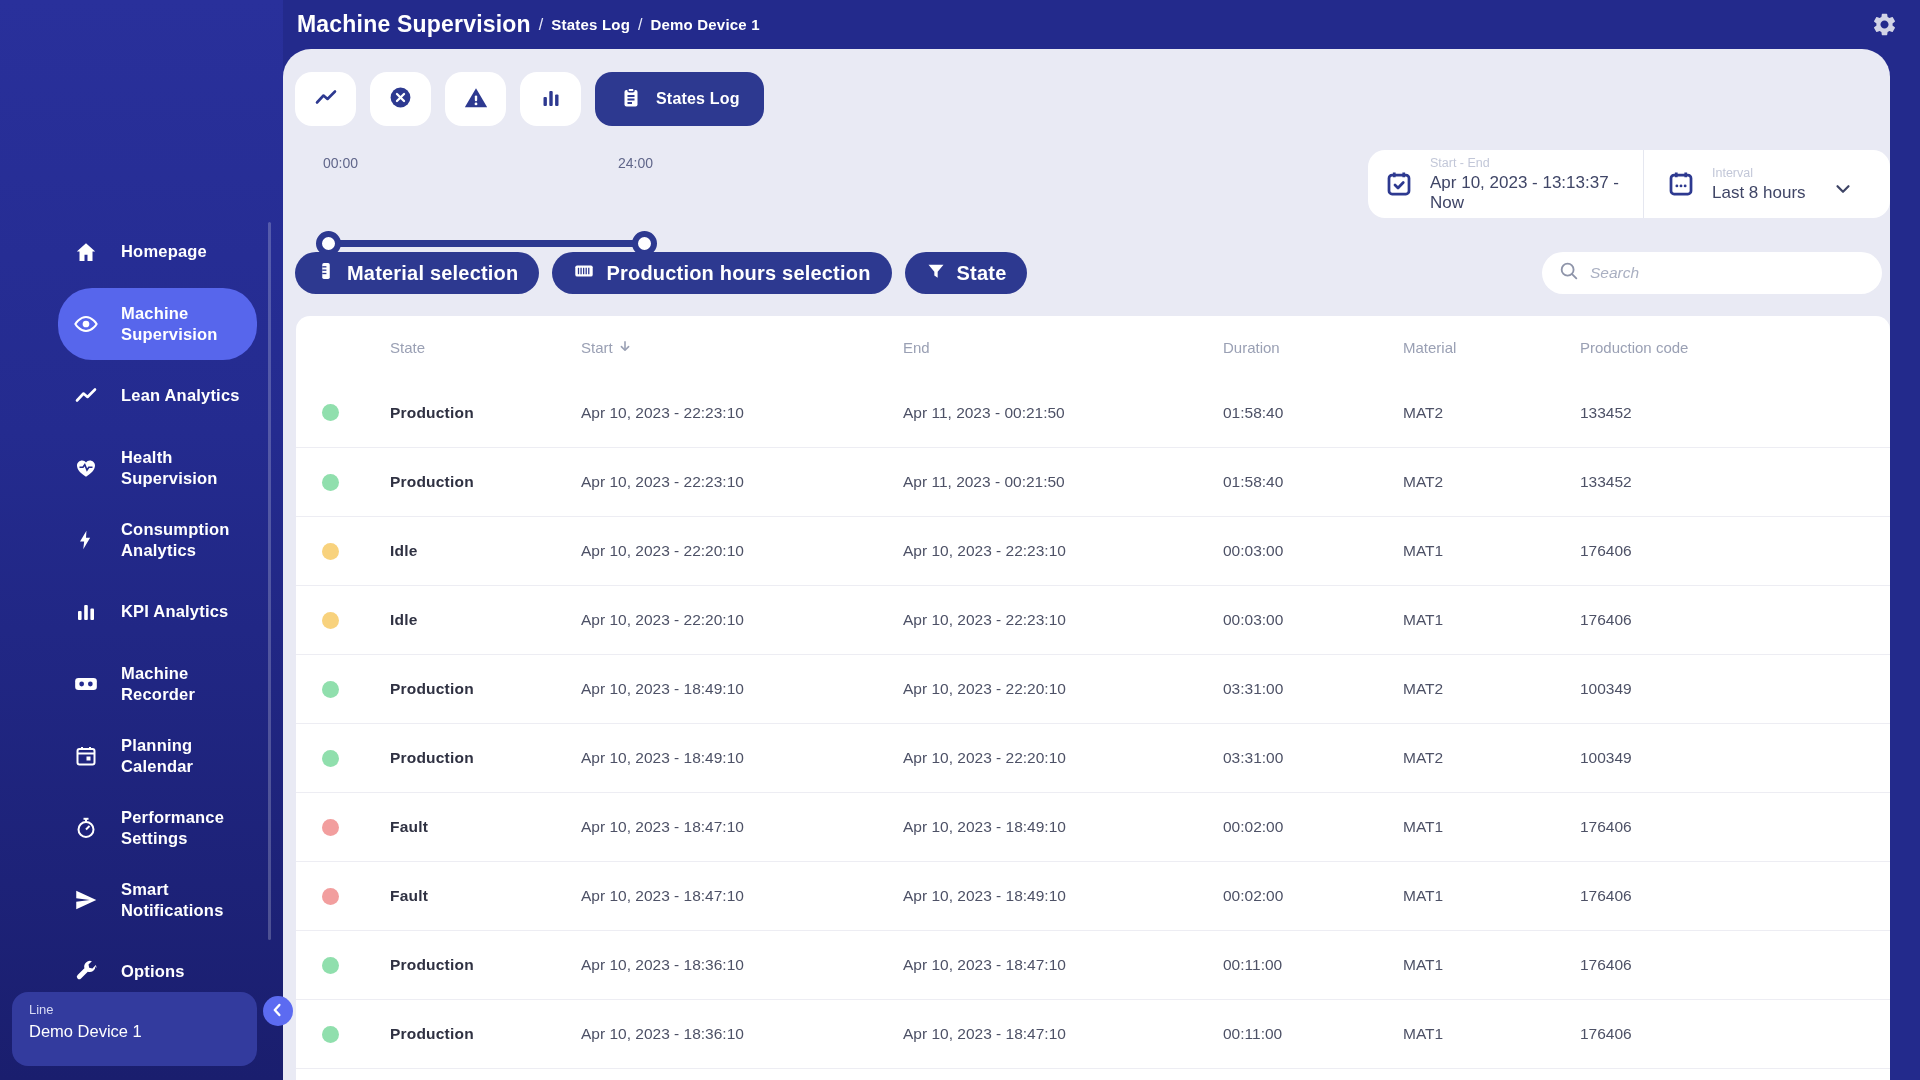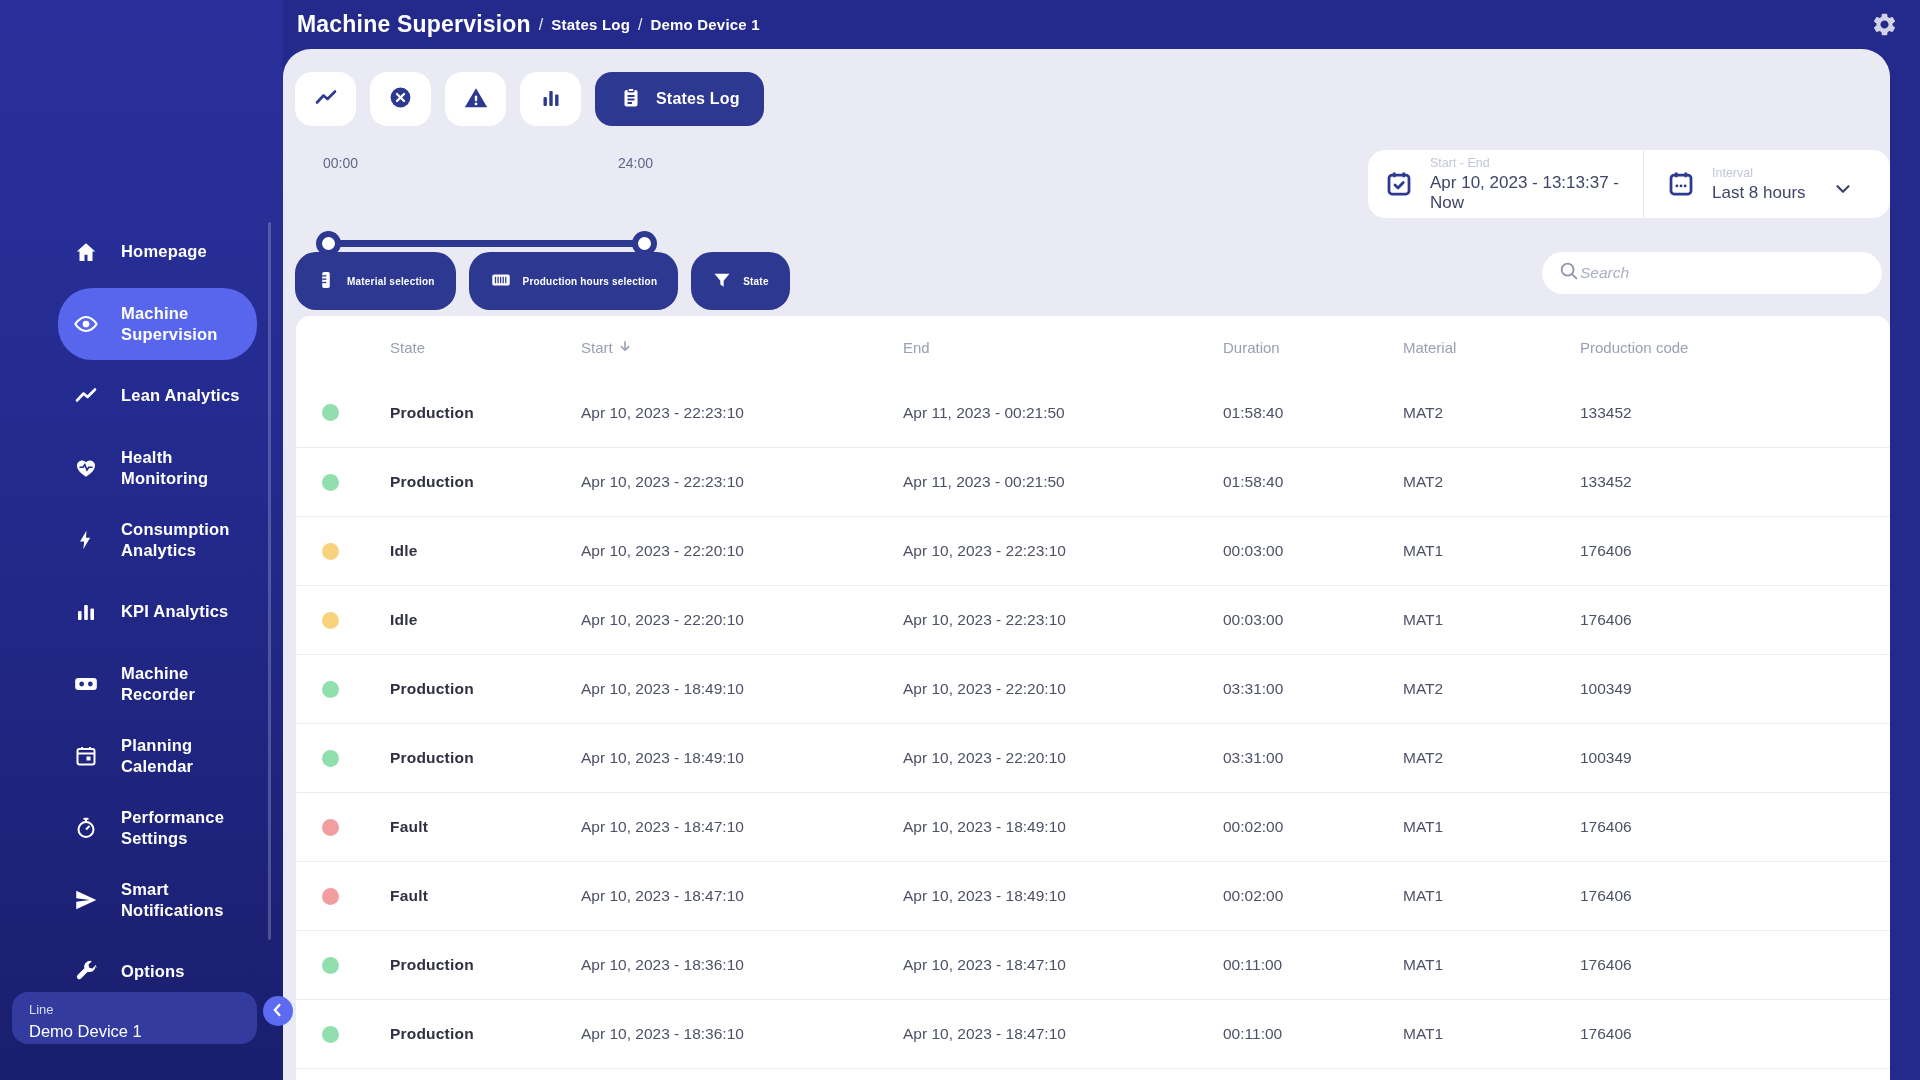--- a/index.html
+++ b/index.html
@@ -26,21 +26,21 @@
   .nav { position:absolute; top:216px; left:0; width:100%; display:flex; flex-direction:column;padding-left:40px; }
   .nav-item {
     height:72px; display:flex; align-items:center; padding-left:15px;
     margin:0 26px 0 18px; border-radius:34px; cursor:pointer;
   }
   .nav-item.active { background:#5766ec; }
   .nav-icon { width:26px; height:26px; flex:0 0 26px; margin-right:22px; display:flex; align-items:center; justify-content:center; }
   .nav-label { font-size:16.5px; font-weight:700; line-height:1.28; white-space:pre-line; letter-spacing:.2px; }
   .side-scrollbar { position:absolute; right:12px; top:222px; width:3px; height:718px; border-radius:2px; background:rgba(255,255,255,.22); }
   .device-card {
-    position:absolute; left:12px; top:992px; width:245px; height:52px; border-radius:16px;
+    position:absolute; left:12px; top:992px; width:245px; height:74px; border-radius:16px;
     background:#333b9e; padding:10px 17px; cursor:pointer;
   }
   .device-label { font-size:13px; color:#d7daf4; font-weight:400; }
   .device-value { font-size:16.5px; color:#fff; margin-top:5px; }
   .collapse-btn {
     position:absolute; left:263px; top:996px; width:30px; height:30px; border-radius:50%;
     background:#5c6bf1; display:flex; align-items:center; justify-content:center;
     z-index:5; cursor:pointer; border:none;
   }
 
@@ -87,27 +87,27 @@
   .date-half.left { width:275px; padding-left:16px; }
   .date-half.right { flex:1; padding-left:22px; border-left:1px solid #e5e7f0; }
   .date-icon { width:30px; height:30px; margin-right:16px; }
   .date-meta .small-label { font-size:12.5px; color:#c2c7d8; margin-bottom:3px; }
   .date-meta .date-value { font-size:17px; color:#3f4566; }
   .interval-row { display:flex; align-items:center; gap:26px; }
 
   
   .filter-row { position:absolute; left:12px; top:203px; display:flex; gap:13px; }
   .pill-btn {
-    height:58px; border-radius:21px; background:#2d3990; color:#fff; border:none; cursor:pointer;
+    height:42px; border-radius:21px; background:#2d3990; color:#fff; border:none; cursor:pointer;
     display:flex; align-items:center; gap:11px; padding:0 21px;
-    font-family:inherit; font-size:10px; font-weight:700; letter-spacing:.2px;
+    font-family:inherit; font-size:20px; font-weight:700; letter-spacing:.2px;
   }
   .search-box {
     position:absolute; left:1259px; top:203px; width:340px; height:42px; border-radius:21px;
-    background:#fff; display:flex; align-items:center; padding:0 16px; gap:0;
+    background:#fff; display:flex; align-items:center; padding:0 16px; gap:10px;
   }
   .search-box input {
     border:none; outline:none; flex:1; font-family:inherit; font-size:15.5px; font-style:italic; color:#3f4566;
   }
   .search-box input::placeholder { color:#aab0c2; }
 
   
   .table-card {
     position:absolute; left:13px; top:267px; width:1594px; height:790px;
     background:#fff; border-radius:14px; overflow:hidden;
@@ -154,21 +154,21 @@
       </span>
       <span class="nav-label">Lean Analytics</span>
     </div>
     <div class="nav-item">
       <span class="nav-icon">
         <svg width="24" height="24" viewBox="0 0 24 24">
             <path d="M12 20.8C7.2 17.8 3 14 3 9.6 3 6.6 5.4 4.4 8.2 4.4c1.6 0 3 .8 3.8 2 .8-1.2 2.2-2 3.8-2 2.8 0 5.2 2.2 5.2 5.2 0 4.4-4.2 8.2-9 11.2z" fill="#fff"></path>
             <polyline points="5.5,11.3 9,11.3 10.8,8.6 13,14 14.8,11.3 18.5,11.3" fill="none" stroke="#242b8f" stroke-width="1.6"></polyline>
           </svg>
       </span>
-      <span class="nav-label">Health Monitoring</span>
+      <span class="nav-label">Health Supervision</span>
     </div>
     <div class="nav-item">
       <span class="nav-icon">
         <svg width="22" height="24" viewBox="0 0 24 24">
             <path d="M12.5 2 5.5 13.5h4.5L9 22l7.5-12.5h-4.5z" fill="#fff"></path>
           </svg>
       </span>
       <span class="nav-label">Consumption
 Analytics</span>
     </div>

